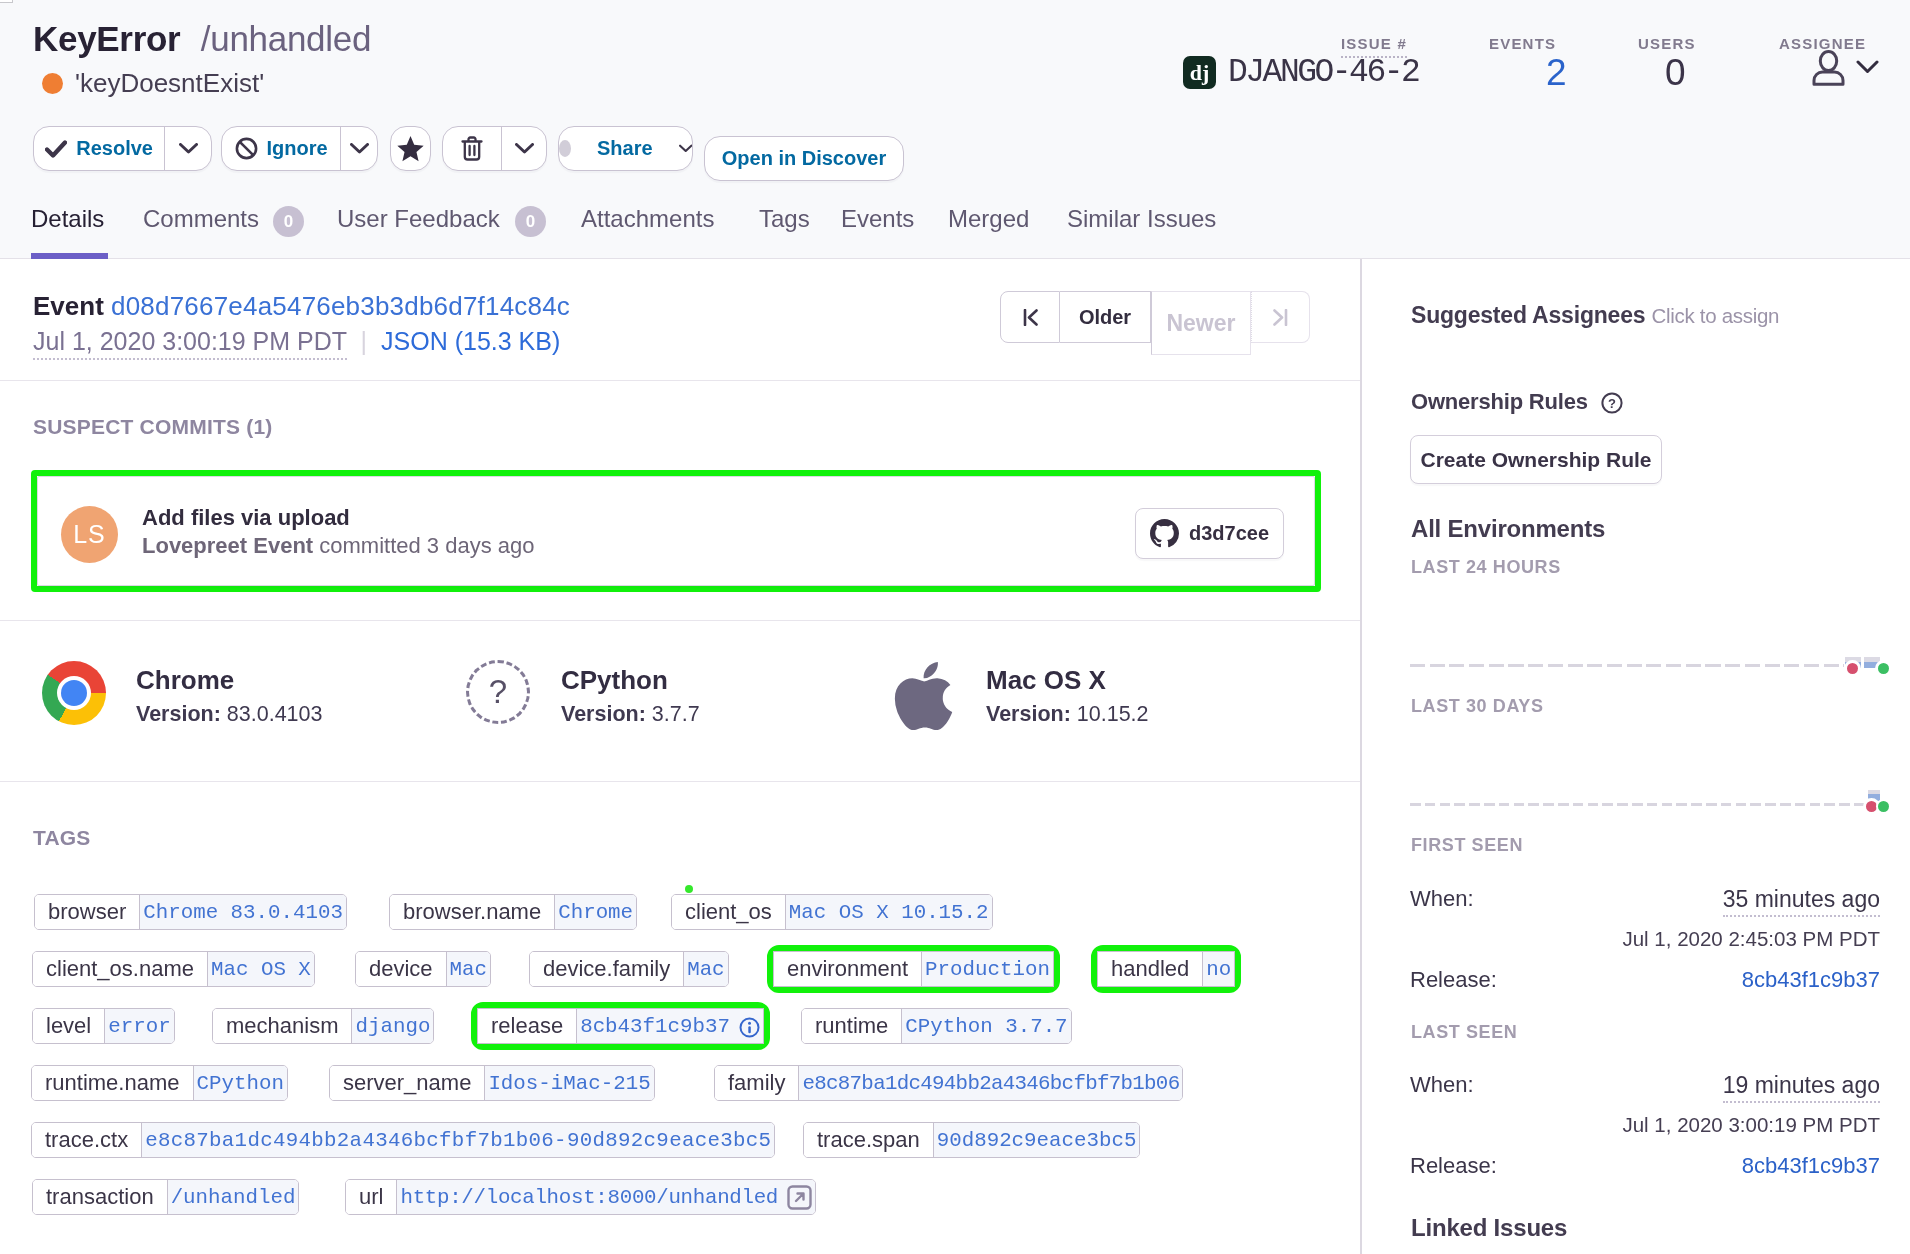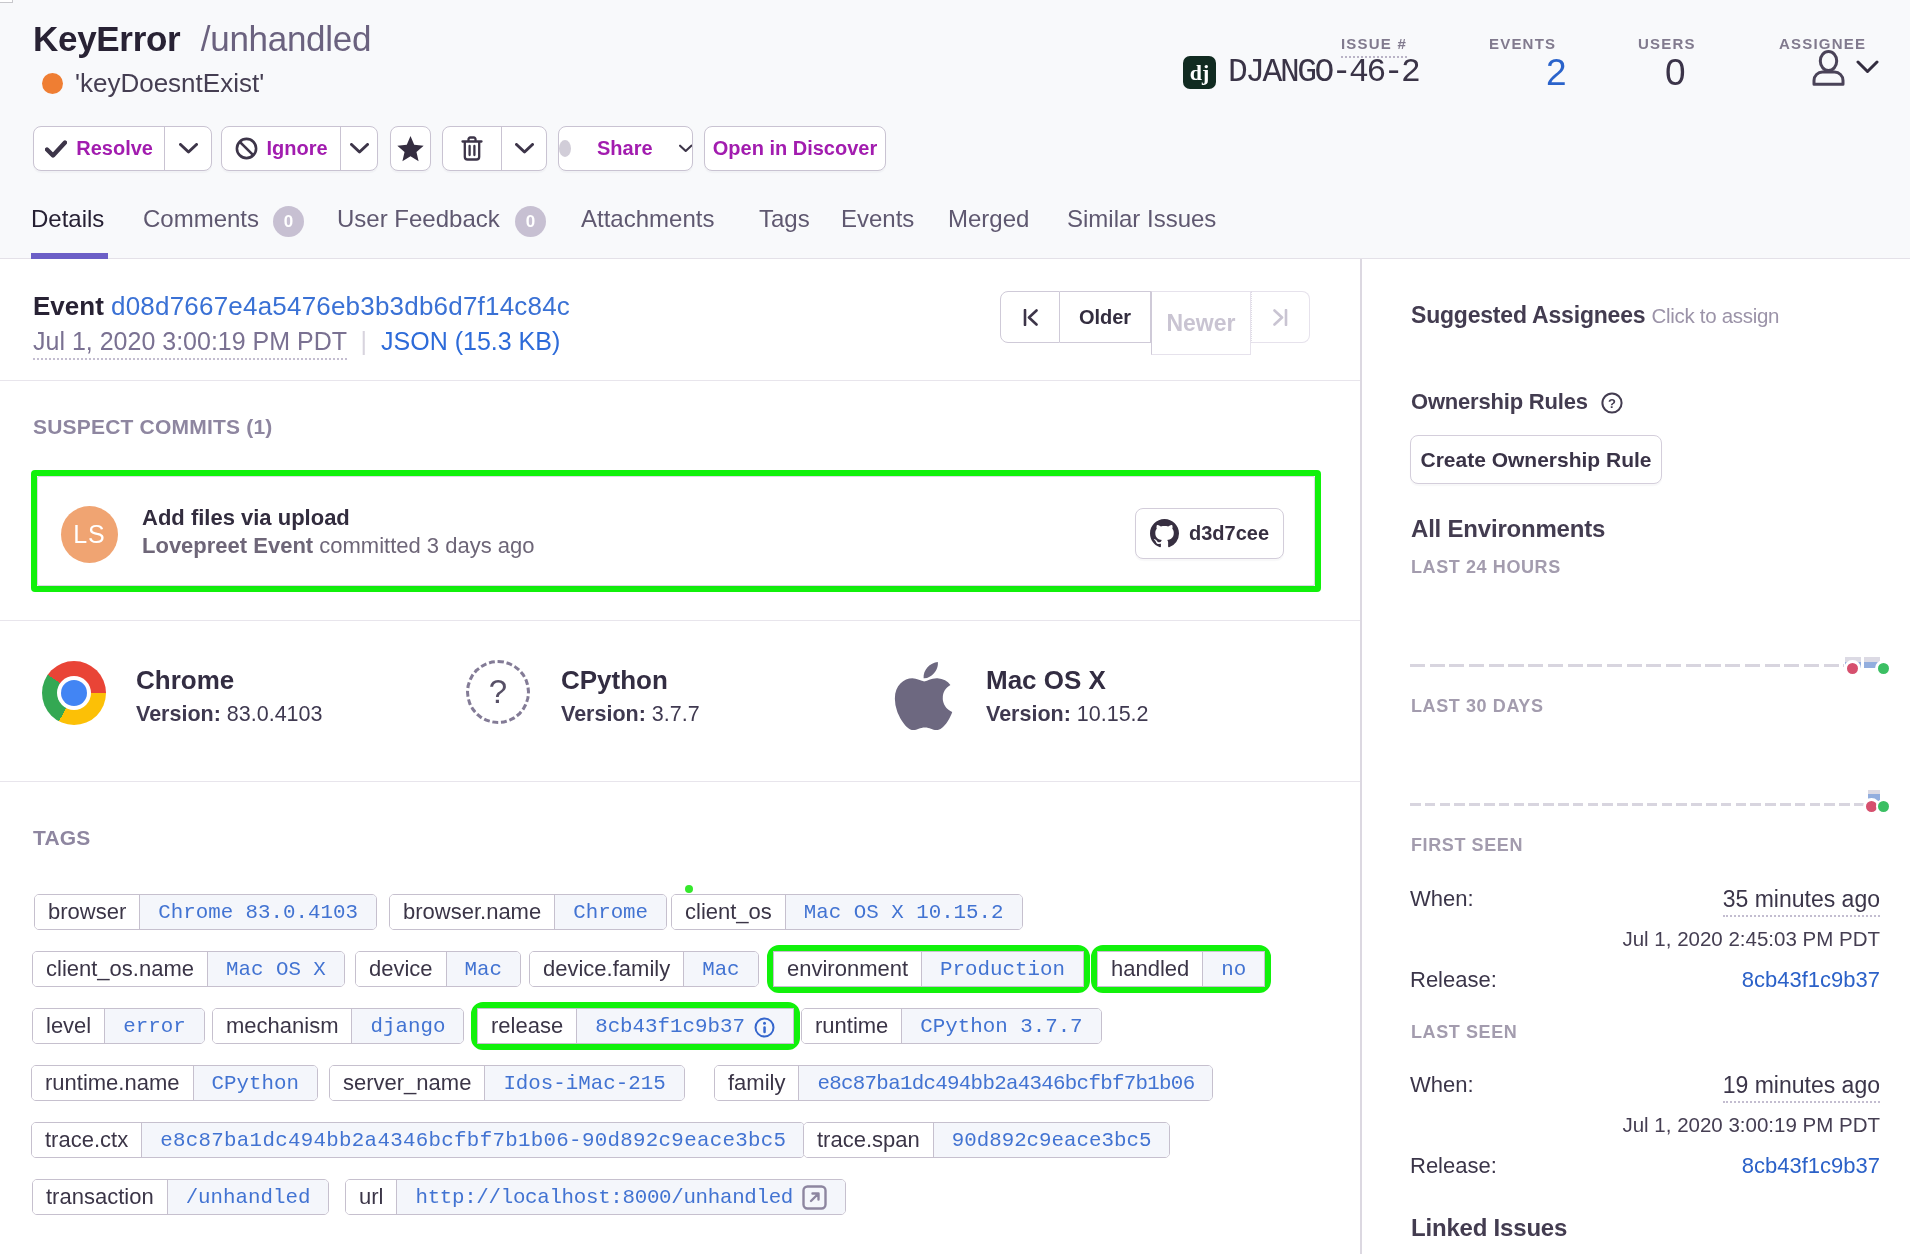--- a/index.html
+++ b/index.html
@@ -2,27 +2,27 @@
 <html><head>
 <meta charset="utf-8">
 <style>
   * { margin:0; padding:0; box-sizing:border-box; }
   html,body { width:1910px; height:1254px; background:#fff; font-family:"Liberation Sans", sans-serif; }
   .abs { position:absolute; }
   #page { position:relative; width:1910px; height:1254px; overflow:hidden; }
   #header { position:absolute; top:0; left:0; width:1910px; height:259px; background:#f8f9fb; border-bottom:1px solid #e4e1e8; }
   .vline { position:absolute; left:1360px; top:259px; width:2px; height:995px; background:#dcd8e1; }
   .hdiv { position:absolute; left:0; width:1360px; height:1px; background:#e8e5ec; }
-  .btn { position:absolute; background:#fff; border:1px solid #c9c3d2; border-radius:8px; height:45px; display:flex; align-items:center; justify-content:center; color:#a21caf; font-weight:bold; font-size:20px; box-shadow:0 2px 1px rgba(80,70,110,0.04); }
+  .btn { position:absolute; background:#fff; border:1px solid #c9c3d2; border-radius:16px; height:45px; display:flex; align-items:center; justify-content:center; color:#0369a1; font-weight:bold; font-size:20px; box-shadow:0 2px 1px rgba(80,70,110,0.04); }
   .tab { position:absolute; top:205px; font-size:24px; color:#5f5870; }
   .badge { position:absolute; top:206px; width:31px; height:31px; border-radius:50%; background:#c7c0d2; color:#fff; font-size:17px; font-weight:bold; display:flex; align-items:center; justify-content:center; }
   .slabel { position:absolute; font-size:15px; font-weight:bold; letter-spacing:1.2px; color:#817a8e;margin-top:12px; }
   .pill { position:absolute; display:inline-flex; align-items:stretch; height:36px; background:#fff; border:1px solid #c6c0ce; border-radius:5px; overflow:hidden; white-space:nowrap; }
   .pill .k { padding:0 13px; font-size:22px; color:#3b3547; display:flex; align-items:center; background:#fff; }
-  .pill .v { padding:0 18px; font-size:20.8px; font-family:"Liberation Mono", monospace; color:#4273d2; background:#f4f6fb; border-left:1px solid #c6c0ce; display:flex; align-items:center; gap:9px; }
+  .pill .v { padding:0 3px; font-size:20.8px; font-family:"Liberation Mono", monospace; color:#4273d2; background:#f4f6fb; border-left:1px solid #c6c0ce; display:flex; align-items:center; gap:9px; }
   .gw { position:absolute; border:6px solid #11f10b; border-radius:12px; }
   .gw .pill { position:static; border-radius:0; border:1px solid #c6c0ce; }
   .h6 { position:absolute; font-size:18px; font-weight:bold; letter-spacing:0.6px; color:#a39cae; }
   .sh2 { position:absolute; font-size:23px; font-weight:bold; color:#433c50; letter-spacing:-0.2px; }
   .srow { position:absolute; left:1410px; width:470px; font-size:22px; color:#3b3549; }
   .srow .rt { float:right; }
   .blue { color:#2b61c8; }
 </style>
 </head>
 <body>
@@ -82,21 +82,21 @@
         </svg>
     </div>
   </div>
   <div class="btn" style="left:558px;top:126px;width:135px;gap:26px">
     <span style="width:17px;height:17px;border-radius:50%;background:#d1cdd8;display:inline-block"></span>
     <span>Share</span>
     <svg width="19" height="11" viewBox="0 0 19 11">
         <path d="M1.5 1.5 L9.5 9 L17.5 1.5" fill="none" stroke="#3d3549" stroke-width="3" stroke-linecap="round" stroke-linejoin="round"></path>
       </svg>
   </div>
-  <div class="btn" style="left:704px;top:126px;width:182px">Open in Discover</div>
+  <div class="btn" style="left:704px;top:136px;width:200px">Open in Discover</div>
 
   <div class="tab" style="left:31px;color:#262033">Details</div>
   <div class="tab" style="left:143px">Comments</div>
   <div class="badge" style="left:273px">0</div>
   <div class="tab" style="left:337px">User Feedback</div>
   <div class="badge" style="left:515px">0</div>
   <div class="tab" style="left:581px">Attachments</div>
   <div class="tab" style="left:759px">Tags</div>
   <div class="tab" style="left:841px">Events</div>
   <div class="tab" style="left:948px">Merged</div>

